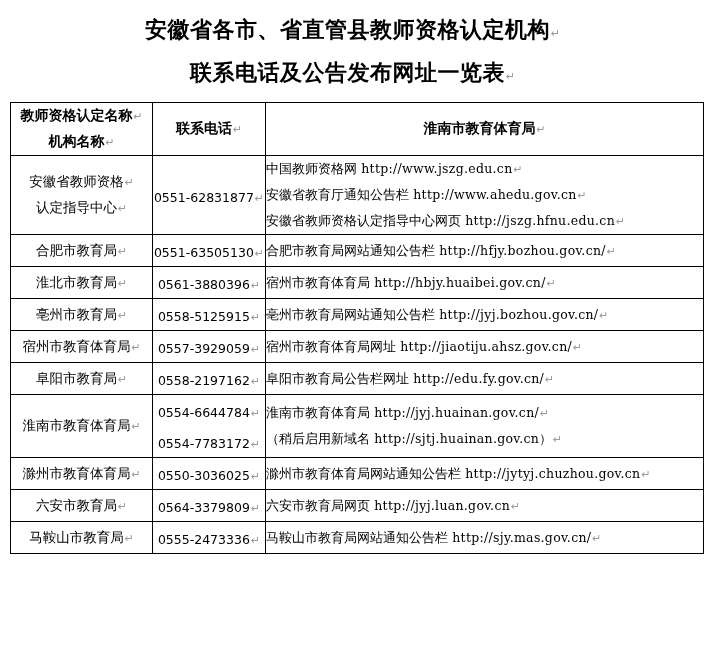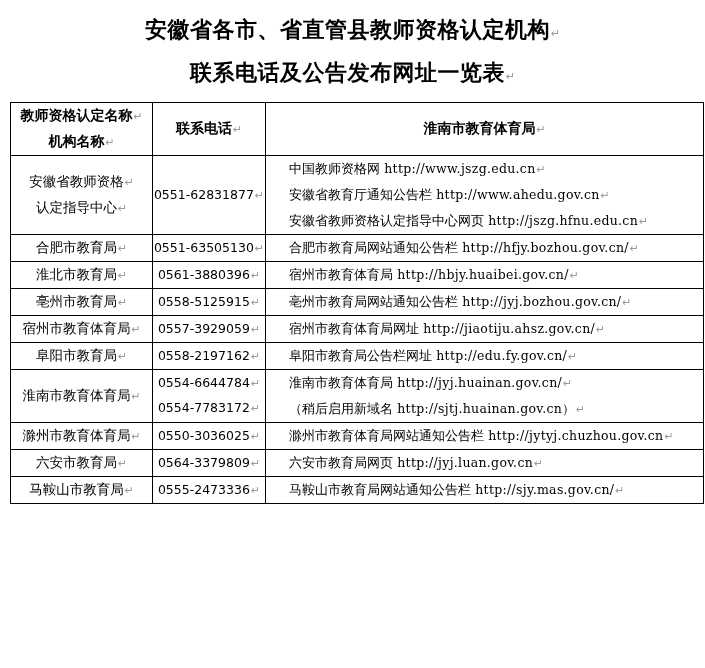--- a/index.html
+++ b/index.html
@@ -78,30 +78,30 @@
   td.name .nl { display: block; white-space: nowrap; }
 
   td.phone {
     font-family: "DejaVu Sans", sans-serif;
     font-size: 12.5px;
     text-align: center;
     line-height: 24px;
     padding: 6px 2px;
     white-space: nowrap;
   }
-  td.phone .pl { display: block; }
+  td.phone .pl { display: block; margin-top: 6px; }
 
   td.url {
     font-family: "DejaVu Sans", sans-serif;
     font-size: 13px;
     text-align: left;
     line-height: 25px;
     padding: 6px 2px 6px 8px;
   }
-  td.url .ul { display: block; white-space: nowrap; margin-left: 23px; }
+  td.url .ul { display: block; white-space: nowrap; }
   td.url .mono {
     font-family: "DejaVu Serif", serif;
     font-size: 12.5px;
     letter-spacing: 0.3px;
   }
 </style>
 </head>
 <body>
 
 <div class="page">

